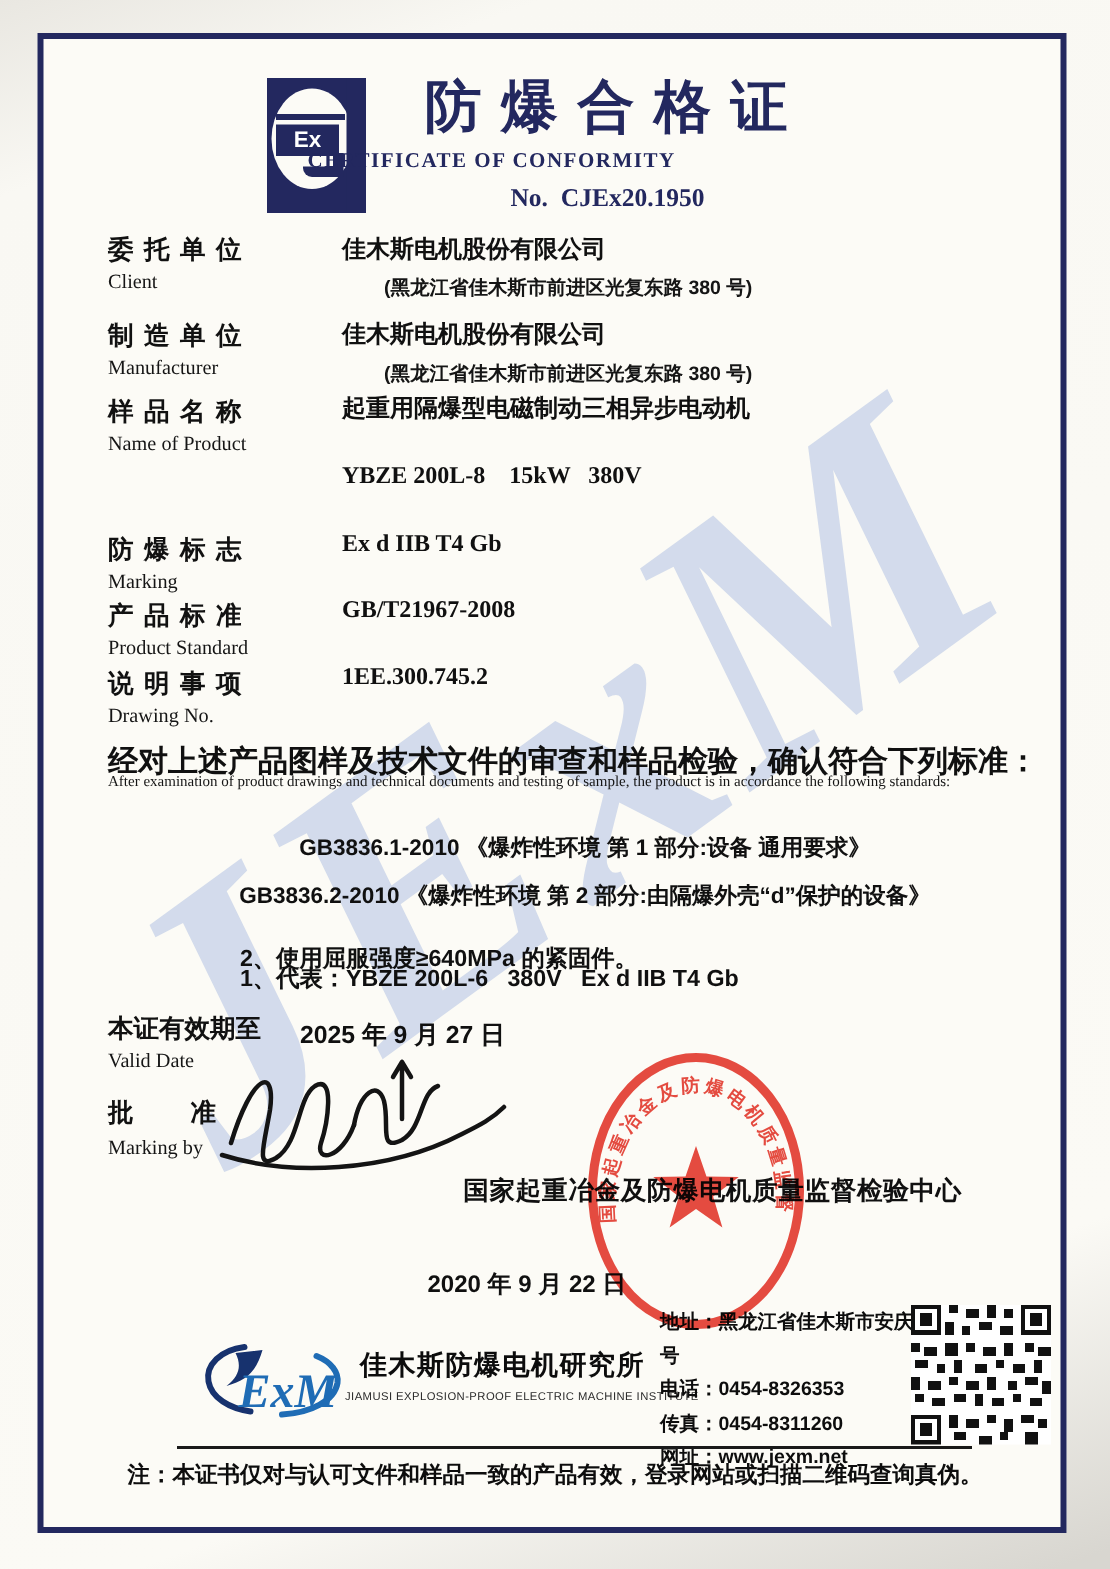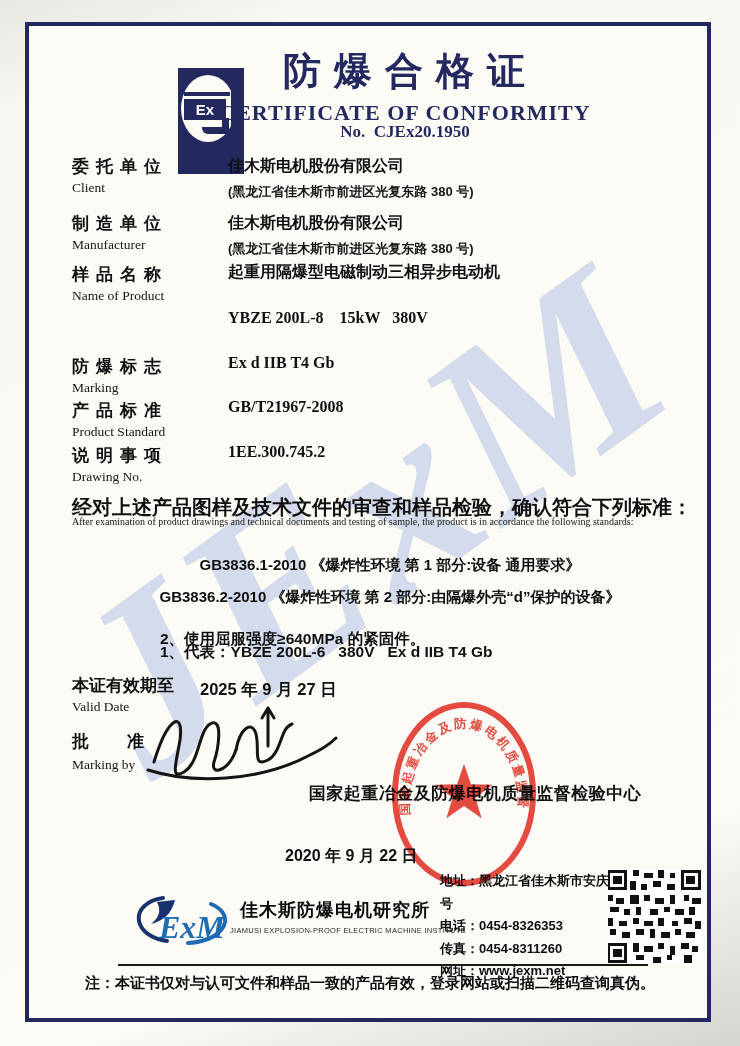--- a/index.html
+++ b/index.html
@@ -10,36 +10,36 @@
          border:4px solid #23285f;background:#fcfbf6;}
   .abs{position:absolute;}
   .serif{font-family:"Liberation Serif",serif;}
   .pre{white-space:pre;}
   .watermark{left:40px;top:210px;width:660px;height:620px;display:flex;align-items:center;justify-content:center;
              transform:rotate(-36deg);transform-origin:50% 50%;pointer-events:none;z-index:1;}
   .watermark span{font-family:"Liberation Serif",serif;font-style:italic;font-weight:bold;
              font-size:250px;color:rgba(170,188,226,0.50);letter-spacing:6px;}
   .content{position:absolute;inset:0;z-index:2;}
   
-  .ex-logo{left:178px;top:52px;width:66px;height:106px;background:#23285f;margin-top:16px;}
+  .ex-logo{left:178px;top:52px;width:66px;height:90px;background:#23285f;}
   .ex-logo .circ{position:absolute;left:3px;top:7px;width:54px;height:67px;background:#fcfbf6;border-radius:50%;}
   .ex-logo .slit{position:absolute;left:6px;top:24px;width:46px;height:4px;background:#23285f;}
   .ex-logo .band{position:absolute;left:6px;top:31px;width:42px;height:21px;background:#23285f;
                  color:#fff;font-weight:bold;font-size:15px;text-align:center;line-height:21px;font-family:"Liberation Sans",sans-serif;}
   .ex-logo .hook1{position:absolute;left:24px;top:59px;width:26px;height:7px;background:#23285f;border-radius:0 0 6px 6px;}
   .ex-logo .hook2{position:absolute;left:44px;top:50px;width:7px;height:16px;background:#23285f;}
   .ex-logo .rstrip{position:absolute;right:0;top:0;width:13px;height:100%;background:#23285f;}
   .title{left:238px;top:46px;width:345px;text-align:center;font-size:38px;font-weight:bold;letter-spacing:13px;color:#23285f;}
-  .subtitle{left:205px;top:100px;width:400px;text-align:center;font-size:22px;font-weight:bold;letter-spacing:1px;color:#23285f;}
+  .subtitle{left:205px;top:100px;width:400px;text-align:left;font-size:14px;font-weight:bold;letter-spacing:1px;color:#23285f;}
   .certno{left:205px;top:122px;width:400px;text-align:center;font-size:17px;font-weight:bold;color:#23285f;}
   
   .row-label-cn{font-size:17px;font-weight:bold;color:#111;letter-spacing:7px;}
   .row-label-en{font-size:13.5px;color:#151515;font-family:"Liberation Serif",serif;margin-top:2px;letter-spacing:0;}
   .row-value{font-size:16px;font-weight:bold;color:#101010;font-family:"Liberation Serif",serif;}
-  .row-note{font-size:13px;font-weight:bold;color:#151515;margin-top:6px;}
+  .row-note{font-size:13px;font-weight:bold;color:#151515;margin-top:6px;margin-left:28px;}
   .lbl{left:72px;width:170px;}
   .val{left:228px;width:470px;}
   
   .stmt-cn{left:72px;top:494px;width:620px;font-size:20px;font-weight:bold;color:#101010;}
   .stmt-en{left:72px;top:516px;width:595px;font-size:10px;color:#151515;font-family:"Liberation Serif",serif;line-height:1.25;}
   .std1{left:100px;top:556px;}
   .std2{left:100px;top:588px;}
   .std{width:580px;font-size:15px;font-weight:600;color:#101010;text-align:center;}
   
   .expl-item{left:160px;width:520px;font-size:15.5px;font-weight:600;color:#101010;}

